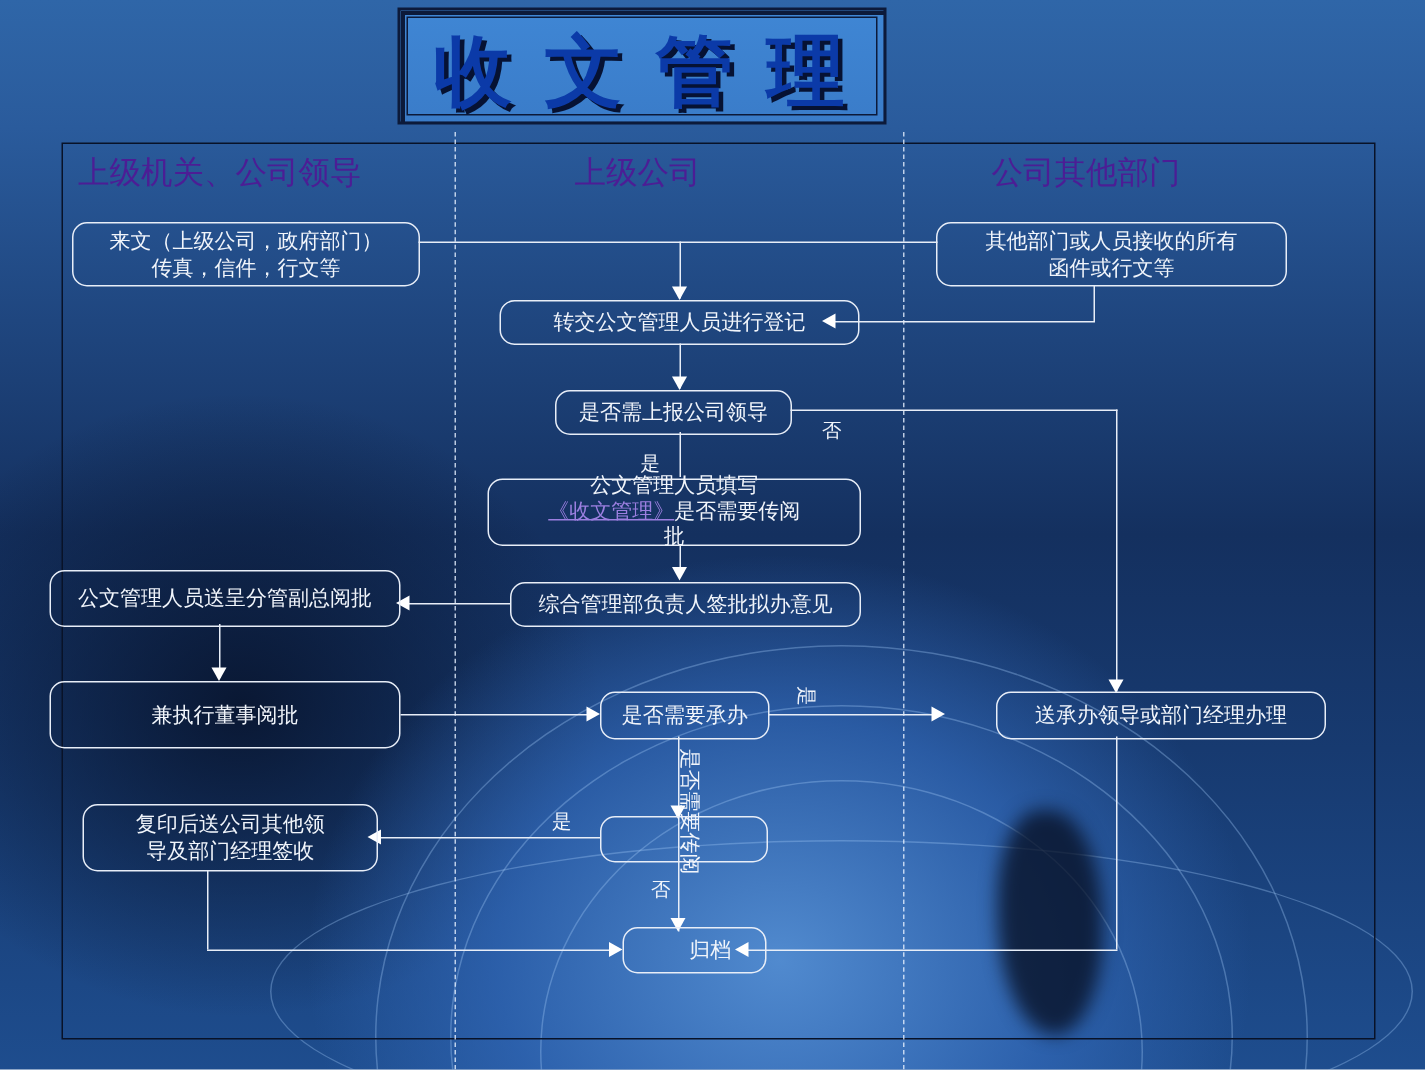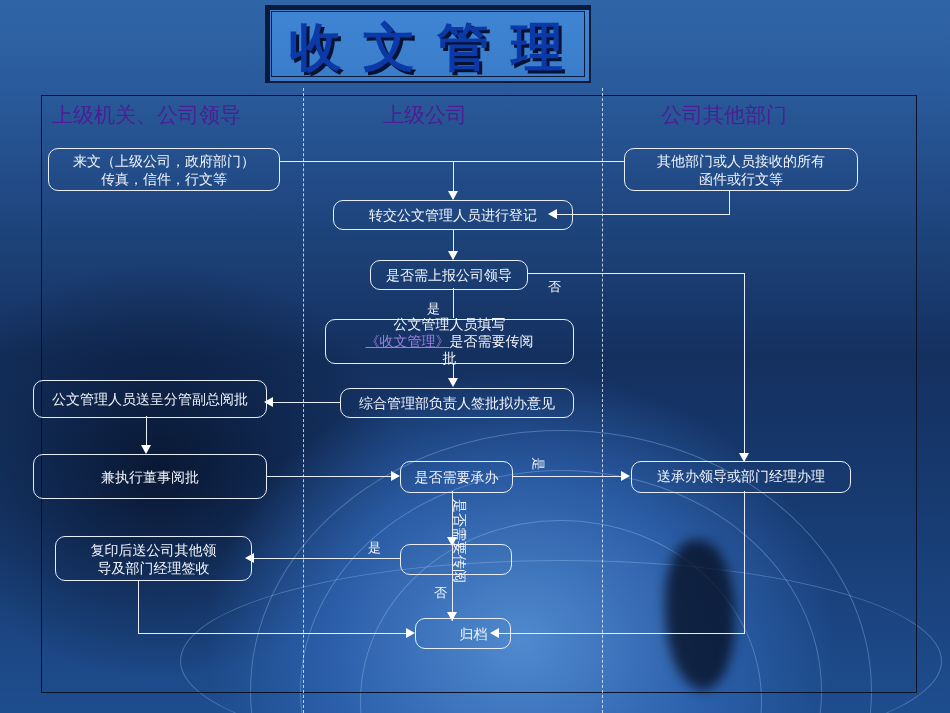--- a/index.html
+++ b/index.html
@@ -104,21 +104,21 @@
   <span>公文管理人员填写</span>
   <span><span class="link">《收文管理》</span><span>是否需要传阅</span></span>
   <span>批</span>
 </div>
 <div class="node" style="left:340px;top:388px;width:232px;height:28px;">综合管理部负责人签批拟办意见</div>
 <div class="node" style="left:33px;top:380px;width:232px;height:36px;">公文管理人员送呈分管副总阅批</div>
 <div class="node" style="left:33px;top:454px;width:232px;height:43px;flex-direction:column;">
   <span>兼执行董事阅批</span>
 </div>
 <div class="node" style="left:400px;top:461px;width:111px;height:30px;">是否需要承办</div>
-<div class="node" style="left:631px;top:461px;width:218px;height:30px;font-family:Liberation Mono, monospace;">送承办领导或部门经理办理</div>
+<div class="node" style="left:664px;top:461px;width:218px;height:30px;">送承办领导或部门经理办理</div>
 <div class="node" style="left:400px;top:544px;width:110px;height:29px;"></div>
 <div class="vtext" style="left:468px;top:499px;">是否需要传阅</div>
 <div class="node" style="left:55px;top:536px;width:195px;height:43px;flex-direction:column;">
   <span>复印后送公司其他领</span>
   <span>导及部门经理签收</span>
 </div>
 <div class="node" style="left:415px;top:618px;width:73px;height:29px;padding-left:21px;">归档</div>
 
 <div class="lbl" style="left:548px;top:278px;">否</div>
 <div class="lbl" style="left:427px;top:300px;">是</div>

